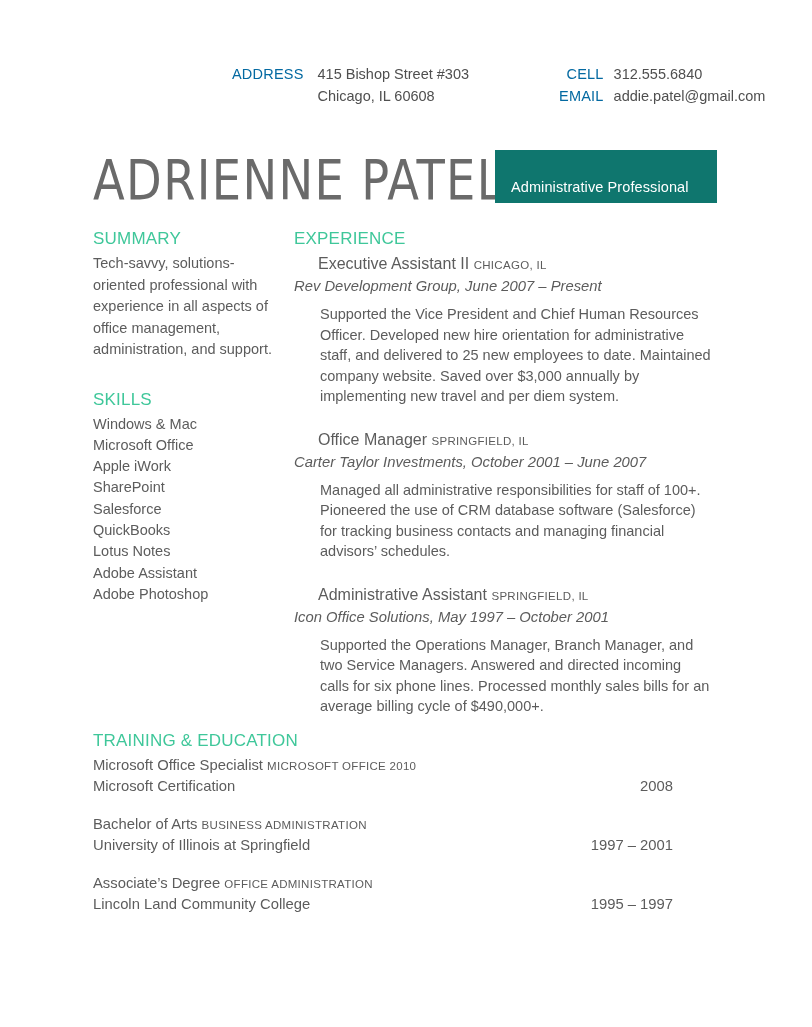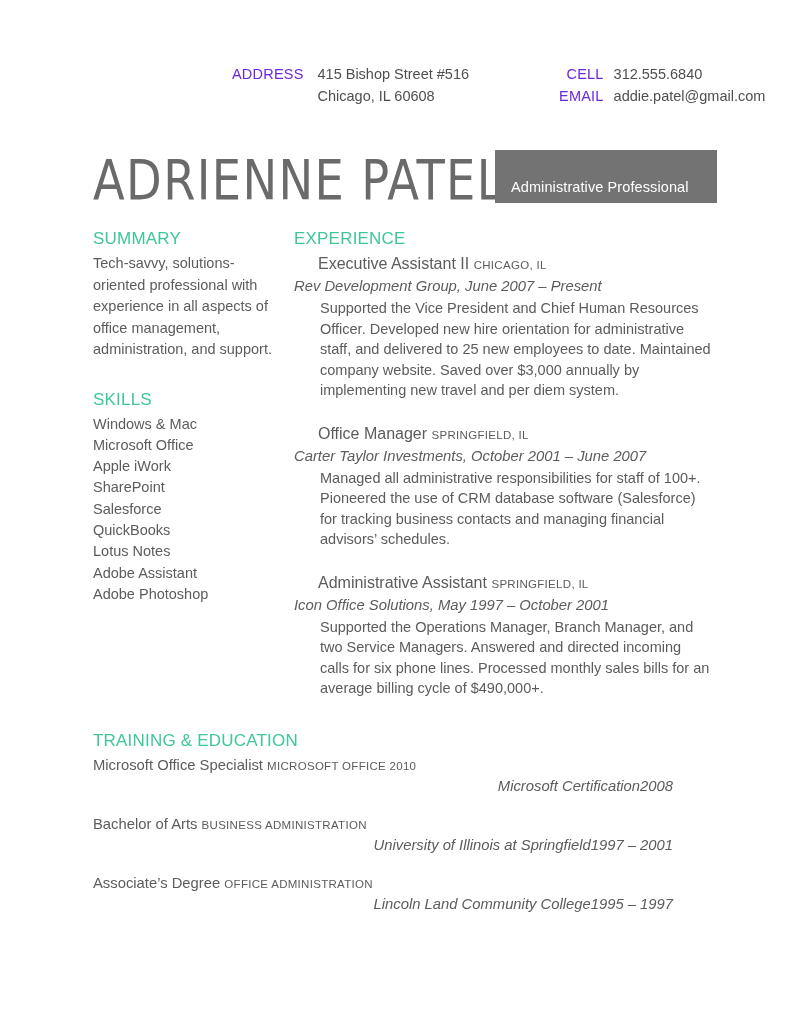--- a/index.html
+++ b/index.html
@@ -35,21 +35,21 @@
   }
   .contact-block {
     display: grid;
     grid-template-columns: auto auto;
     row-gap: 2px;
   }
   .contact-block.left { column-gap: 14px; }
   .contact-block.right { column-gap: 10px; margin-left: 90px; }
 
   .c-label {
-    color: #6d28d9;
+    color: #0369a1;
     font-size: 14.5px;
     line-height: 20px;
     letter-spacing: 0.2px;
     white-space: nowrap;
   }
   .contact-block.left .c-label { text-align: left; }
   .contact-block.right .c-label { text-align: right; }
   .c-value {
     color: #4f4f4f;
     font-size: 14.5px;
@@ -79,21 +79,21 @@
     transform: scaleX(0.92);
     transform-origin: left bottom;
     white-space: nowrap;
   }
   .title-banner {
     position: absolute;
     left: 495px;
     top: 8px;
     width: 222px;
     height: 53px;
-    background: #737373;
+    background: #0f766e;
   }
   .title-banner .title-text {
     position: absolute;
     left: 16px;
     bottom: 7px;
     color: #ffffff;
     font-size: 14.5px;
     line-height: 18px;
     letter-spacing: 0.1px;
     white-space: nowrap;
@@ -157,21 +157,21 @@
     font-size: 14.8px;
     line-height: 21px;
     font-style: italic;
     color: #5c5c5c;
   }
   .job-desc {
     font-size: 14.5px;
     line-height: 20.5px;
     color: #5c5c5c;
     padding-left: 26px;
-    margin-top: 1px;
+    margin-top: 7px;
   }
 
   
   .col-edu {
     position: absolute;
     left: 93px;
     top: 730px;
     width: 580px;
   }
   .edu-entry { margin-bottom: 18px; }
@@ -183,39 +183,38 @@
     color: #5c5c5c;
   }
   .edu-degree-sub {
     font-size: 11.5px;
     letter-spacing: 0.3px;
     text-transform: uppercase;
     color: #5c5c5c;
   }
   .edu-line2 {
     display: flex;
-    justify-content: flex-end;
+    justify-content: space-between;
     align-items: baseline;
     font-size: 14.8px;
     line-height: 20px;
     color: #5c5c5c;
-    font-style: italic;
   }
   .edu-school { white-space: nowrap; }
   .edu-year { white-space: nowrap; }
 </style>
 </head>
 <body>
 
 <div class="page">
 
   <div class="contact">
     <div class="contact-block left">
       <div class="c-label">ADDRESS</div>
-      <div class="c-value">415 Bishop Street #516</div>
+      <div class="c-value">415 Bishop Street #303</div>
       <div class="c-label spacer-cell"></div>
       <div class="c-value">Chicago, IL 60608</div>
     </div>
     <div class="contact-block right">
       <div class="c-label">CELL</div>
       <div class="c-value">312.555.6840</div>
       <div class="c-label">EMAIL</div>
       <div class="c-value">addie.patel@gmail.com</div>
     </div>
   </div>

